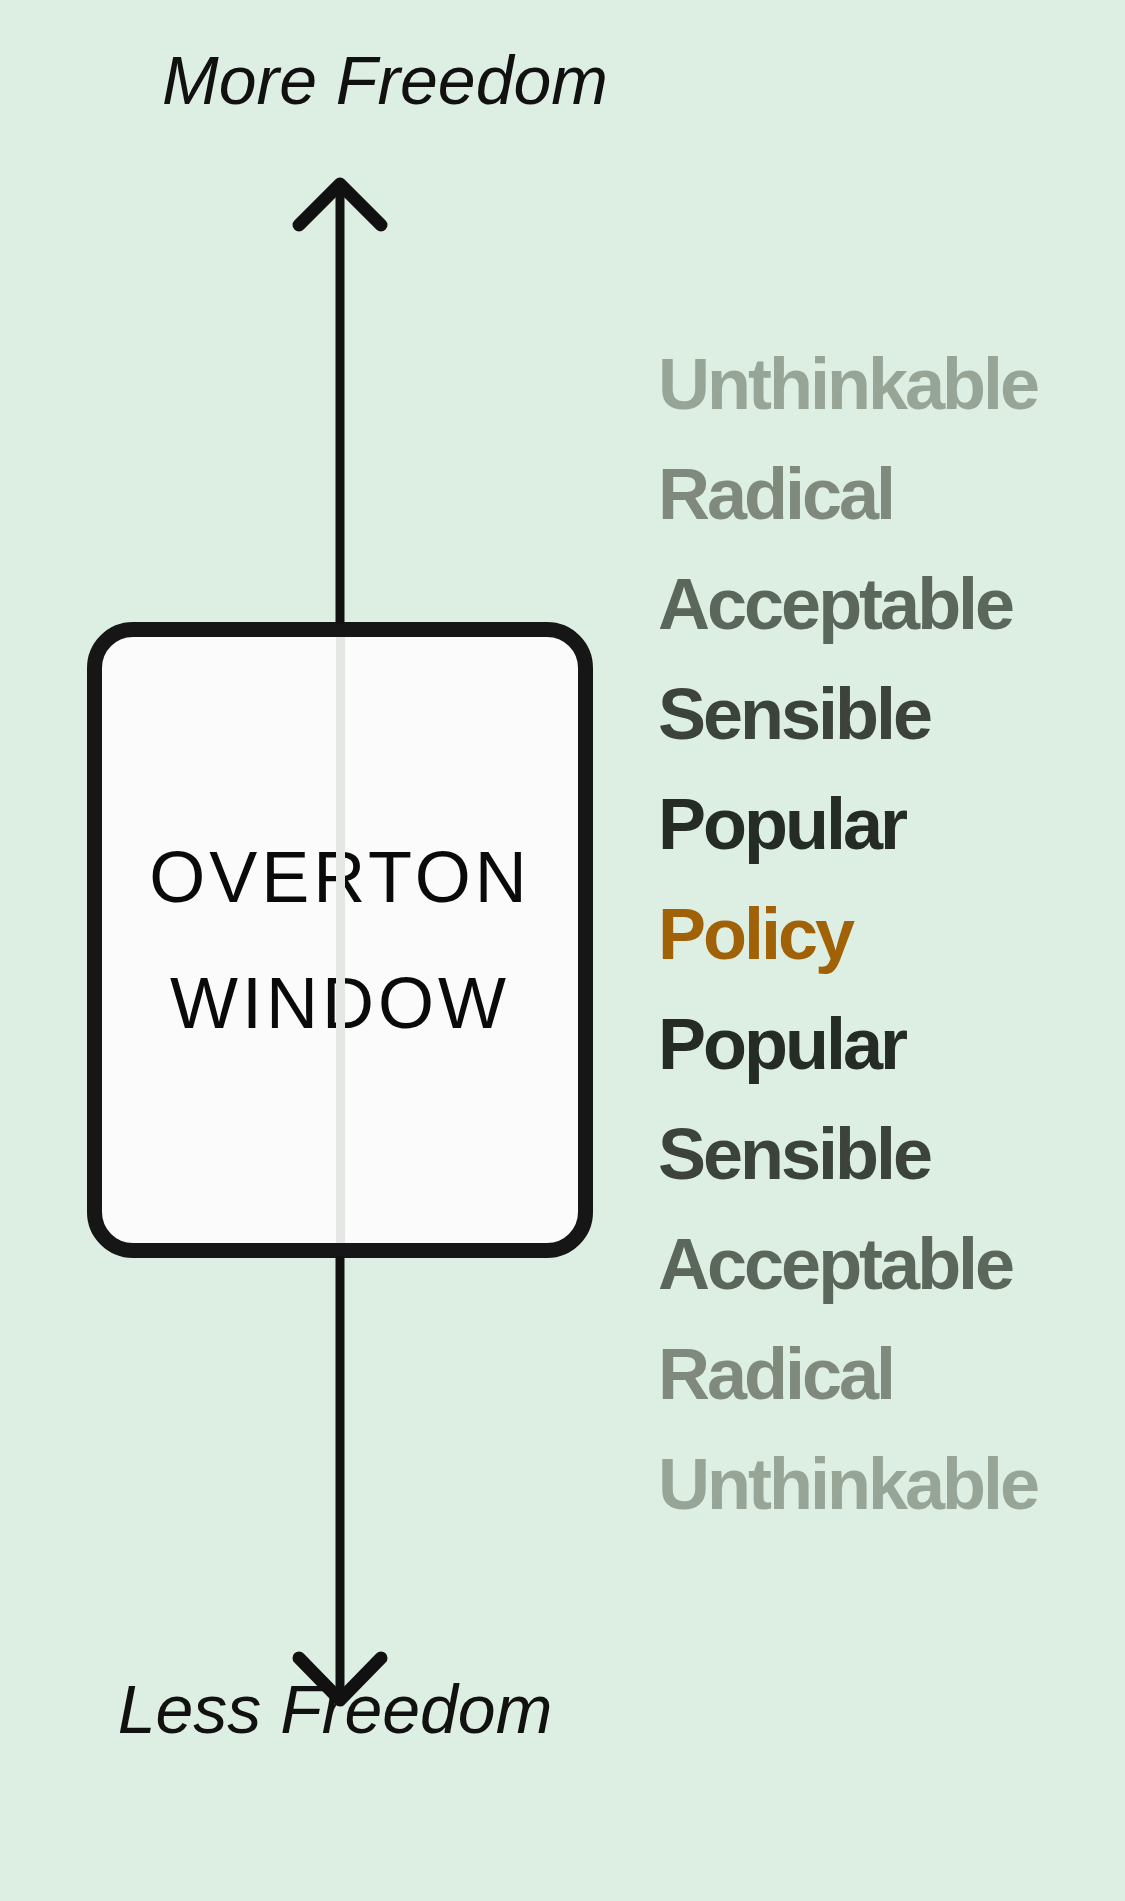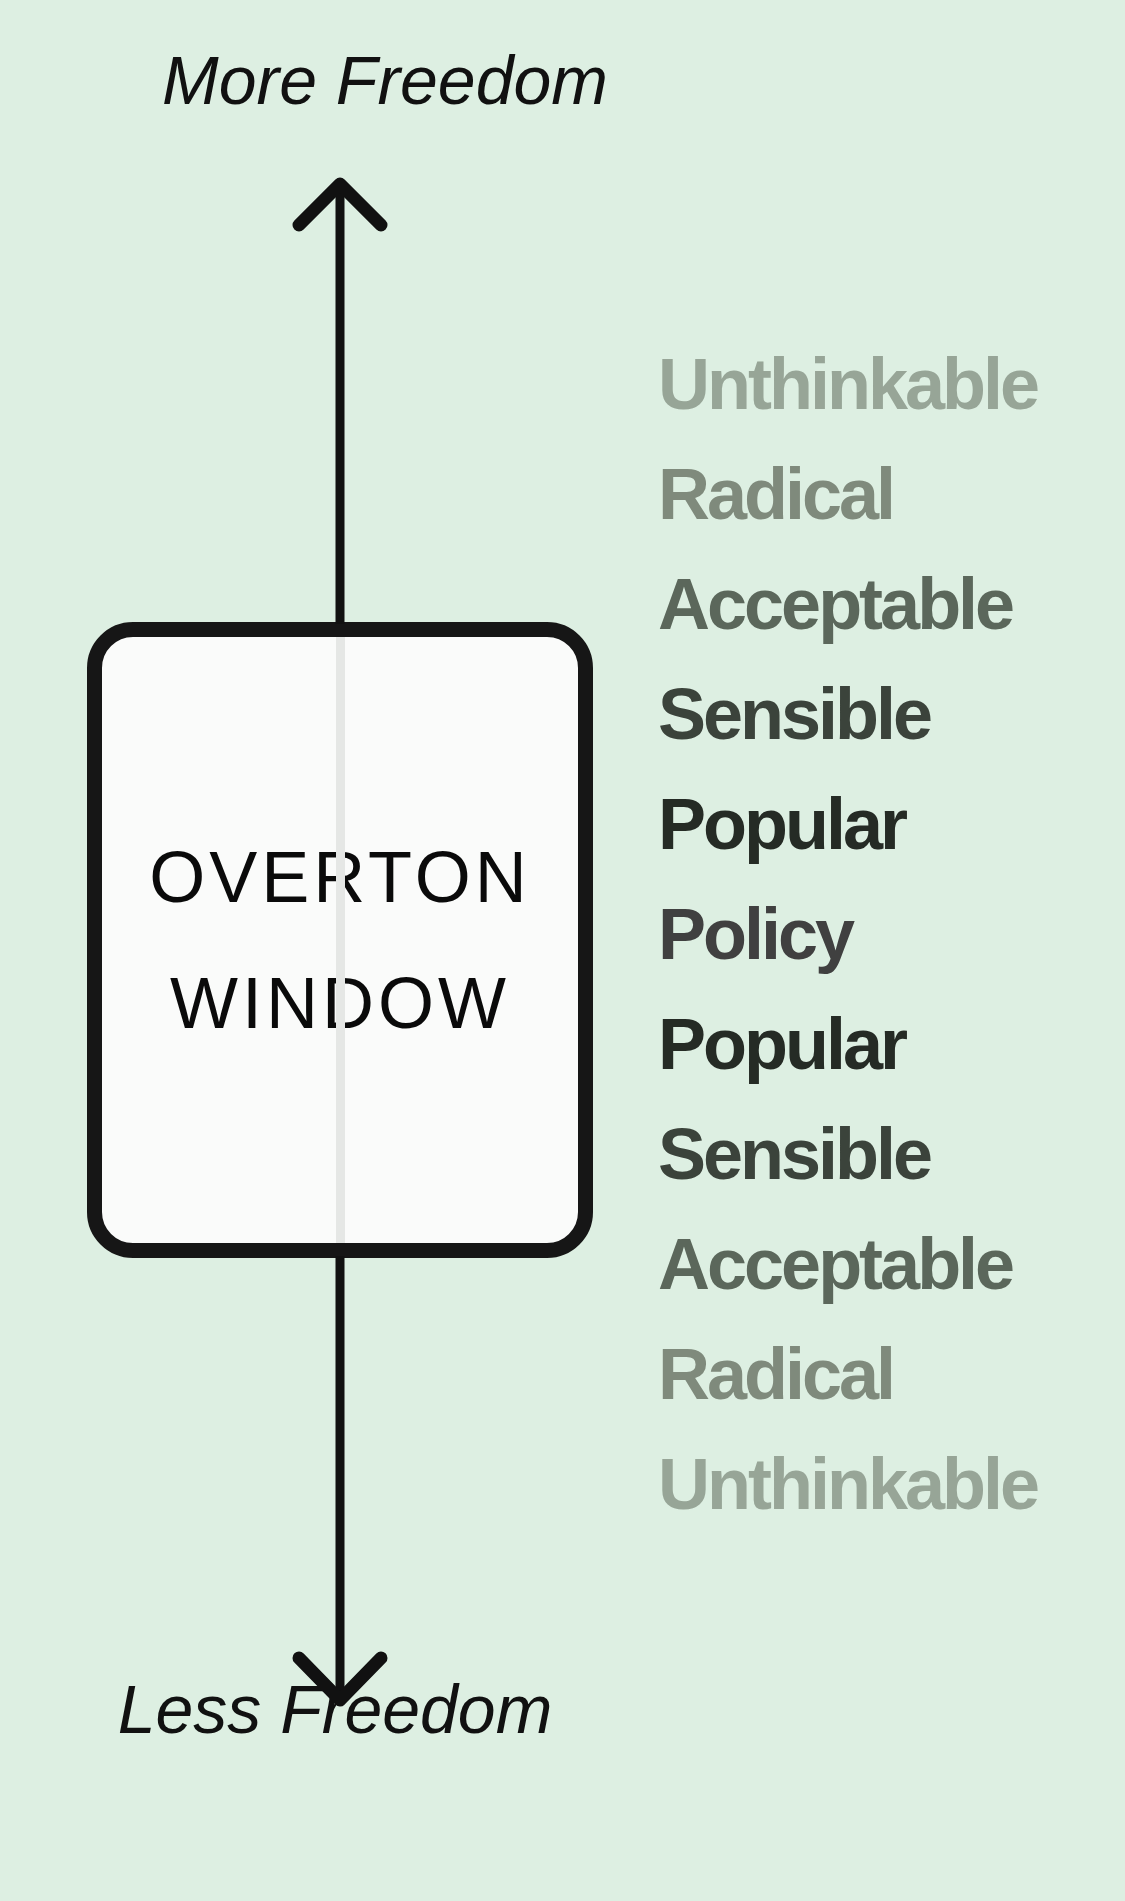--- a/index.html
+++ b/index.html
@@ -90,21 +90,21 @@
     <path class="chev" d="M299 225 L340 184 L381 225"></path>
     <path class="chev" d="M299 1658 L340 1700 L381 1658"></path>
   </svg>
 
   <div class="scale-words">
       <div class="scale-word" style="color: rgb(151, 165, 151);">Unthinkable</div>
       <div class="scale-word" style="color: rgb(127, 138, 124);">Radical</div>
       <div class="scale-word" style="color: rgb(91, 103, 91);">Acceptable</div>
       <div class="scale-word" style="color: rgb(59, 67, 59);">Sensible</div>
       <div class="scale-word" style="color: rgb(37, 43, 37);">Popular</div>
-      <div class="scale-word" style="color: #404040;">Policy</div>
+      <div class="scale-word" style="color: #a16207;">Policy</div>
       <div class="scale-word" style="color: rgb(37, 43, 37);">Popular</div>
       <div class="scale-word" style="color: rgb(59, 67, 59);">Sensible</div>
       <div class="scale-word" style="color: rgb(91, 103, 91);">Acceptable</div>
       <div class="scale-word" style="color: rgb(127, 138, 124);">Radical</div>
       <div class="scale-word" style="color: rgb(151, 165, 151);">Unthinkable</div>
     </div>
 
   <div class="freedom-label bottom">Less Freedom</div>
 
 </div>

